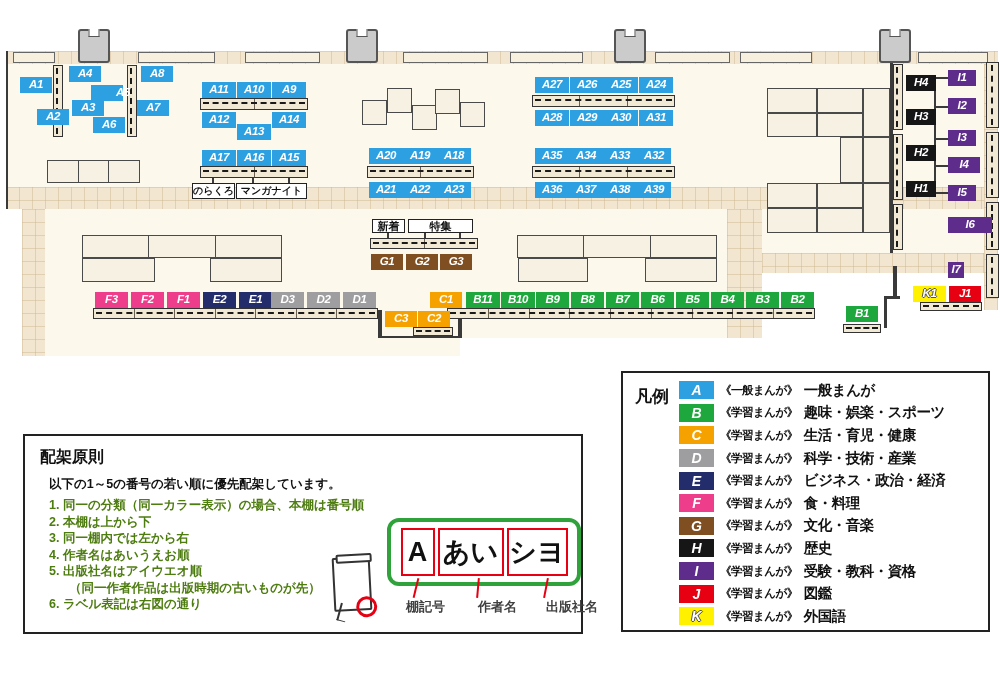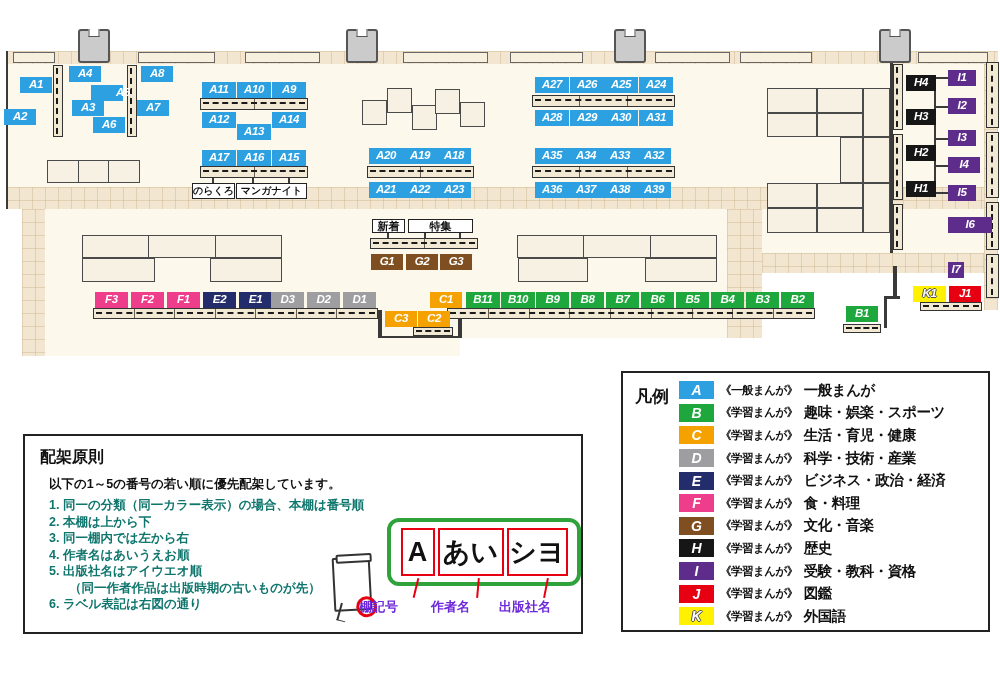--- a/index.html
+++ b/index.html
@@ -23,31 +23,31 @@
   .shelf i:last-child{border:none;}
   .shelf.h::after{content:'';position:absolute;left:2px;right:2px;top:50%;margin-top:-2px;border-top:2px dashed #1a1a1a;}
   .shelf.v::after{content:'';position:absolute;top:2px;bottom:2px;left:50%;margin-left:-2px;border-left:2px dashed #1a1a1a;}
   .mlabel{color:#fff;font-weight:bold;font-style:italic;font-size:11.5px;line-height:1;display:flex;align-items:center;justify-content:center;height:16px;letter-spacing:-0.3px;}
   .klabel{text-shadow:-1px 0 #555,1px 0 #555,0 -1px #555,0 1px #555;}
   .sign{background:#fff;border:1.5px solid #222;color:#111;font-weight:bold;display:flex;align-items:center;justify-content:center;line-height:1;white-space:nowrap;}
   .panel{position:absolute;background:#fff;border:2px solid #222;}
   #principles{left:23px;top:434px;width:556px;height:196px;}
   .p-title{position:absolute;left:15px;top:11px;font-size:16px;font-weight:bold;color:#111;}
   .p-intro{position:absolute;left:24px;top:40px;font-size:12.5px;font-weight:bold;color:#111;}
-  #p-list{position:absolute;left:24px;top:61px;font-size:12.5px;font-weight:bold;color:#0f766e;line-height:16.5px;}
+  #p-list{position:absolute;left:24px;top:61px;font-size:12.5px;font-weight:bold;color:#4d7c0f;line-height:16.5px;}
   #p-list .indent{padding-left:20px;}
   #diagram{position:absolute;inset:0;}
   .greenbox{position:absolute;left:362px;top:82px;width:186px;height:60px;border:4px solid #2FA23C;border-radius:12px;background:#fff;display:flex;align-items:center;justify-content:center;gap:3px;}
   .redbox{display:flex;align-items:center;justify-content:center;height:44px;border:2.5px solid #E60012;background:#fff;font-size:27px;font-weight:bold;color:#111;line-height:1;}
   .rb1{width:30px;}.rb2{width:62px;}.rb3{width:57px;}
   .rline{position:absolute;width:2px;height:20px;background:#E60012;top:142px;}
   .l1{left:390px;transform:rotate(14deg);}
   .l2{left:452px;transform:rotate(5deg);}
   .l3{left:520px;transform:rotate(11deg);}
-  .dlabel{position:absolute;top:162px;font-size:13px;font-weight:bold;color:#6d28d9;white-space:nowrap;}
+  .dlabel{position:absolute;top:162px;font-size:13px;font-weight:bold;color:#404040;white-space:nowrap;margin-left:47px;}
   .d1{left:334px;}.d2{left:406px;}.d3{left:474px;}
   .book{position:absolute;left:308px;top:121px;width:34px;height:50px;border:2px solid #333;background:#fff;border-radius:2px;transform:rotate(-3deg);}
   .book::before{content:'';position:absolute;left:2px;top:-5px;right:-4px;height:5px;background:#fff;border:2px solid #333;border-radius:2px;}
   .ribbon{position:absolute;left:2px;bottom:-12px;width:7px;height:17px;border-left:2px solid #333;border-bottom:1px solid #333;transform:rotate(18deg);}
   .circle{position:absolute;right:-7px;bottom:-9px;width:15px;height:15px;border:3px solid #E60012;border-radius:50%;}
   #legend{left:621px;top:371px;width:365px;height:257px;}
   .l-title{position:absolute;left:12px;top:12px;font-size:17px;font-weight:bold;color:#111;}
   #legend-rows{position:absolute;left:56px;top:6px;right:4px;display:flex;flex-direction:column;}
   .lrow{height:22.6px;display:flex;align-items:center;gap:6px;}
   .lchip{width:35px;height:18px;display:flex;align-items:center;justify-content:center;color:#fff;font-weight:bold;font-style:italic;font-size:14px;line-height:1;flex:0 0 auto;}
@@ -207,21 +207,21 @@
       </div>
       <div class="abs shelf v" style="left: 893px; top: 134px; width: 10px; height: 66px;">
         <i></i>
       </div>
       <div class="abs shelf v" style="left: 893px; top: 204px; width: 10px; height: 46px;"></div>
       <div class="abs sign" style="left: 192px; top: 183px; width: 43px; height: 16px; font-size: 10px;">のらくろ</div>
       <div class="abs sign" style="left: 236px; top: 183px; width: 71px; height: 16px; font-size: 10px;">マンガナイト</div>
       <div class="abs sign" style="left: 372px; top: 219px; width: 33px; height: 14px; font-size: 11px;">新着</div>
       <div class="abs sign" style="left: 408px; top: 219px; width: 65px; height: 14px; font-size: 11px;">特集</div>
       <div class="abs mlabel" style="left: 20px; top: 77px; width: 32px; height: 16px; background: rgb(44, 160, 224);">A1</div>
-      <div class="abs mlabel" style="left: 4px; top: 109px; width: 32px; height: 16px; background: rgb(44, 160, 224);">A2</div>
+      <div class="abs mlabel" style="left: 37px; top: 109px; width: 32px; height: 16px; background: rgb(44, 160, 224);">A2</div>
       <div class="abs mlabel" style="left: 69px; top: 66px; width: 32px; height: 16px; background: rgb(44, 160, 224);">A4</div>
       <div class="abs mlabel" style="left: 91px; top: 85px; width: 32px; height: 16px; background: rgb(44, 160, 224); padding-left: 32px;">A5</div>
       <div class="abs mlabel" style="left: 72px; top: 100px; width: 32px; height: 16px; background: rgb(44, 160, 224);">A3</div>
       <div class="abs mlabel" style="left: 93px; top: 117px; width: 32px; height: 16px; background: rgb(44, 160, 224);">A6</div>
       <div class="abs mlabel" style="left: 141px; top: 66px; width: 32px; height: 16px; background: rgb(44, 160, 224);">A8</div>
       <div class="abs mlabel" style="left: 137px; top: 100px; width: 32px; height: 16px; background: rgb(44, 160, 224);">A7</div>
       <div class="abs mlabel" style="left: 202px; top: 82px; width: 34px; height: 16px; background: rgb(44, 160, 224);">A11</div>
       <div class="abs mlabel" style="left: 237px; top: 82px; width: 34px; height: 16px; background: rgb(44, 160, 224);">A10</div>
       <div class="abs mlabel" style="left: 272px; top: 82px; width: 34px; height: 16px; background: rgb(44, 160, 224);">A9</div>
       <div class="abs mlabel" style="left: 202px; top: 112px; width: 34px; height: 16px; background: rgb(44, 160, 224);">A12</div>

